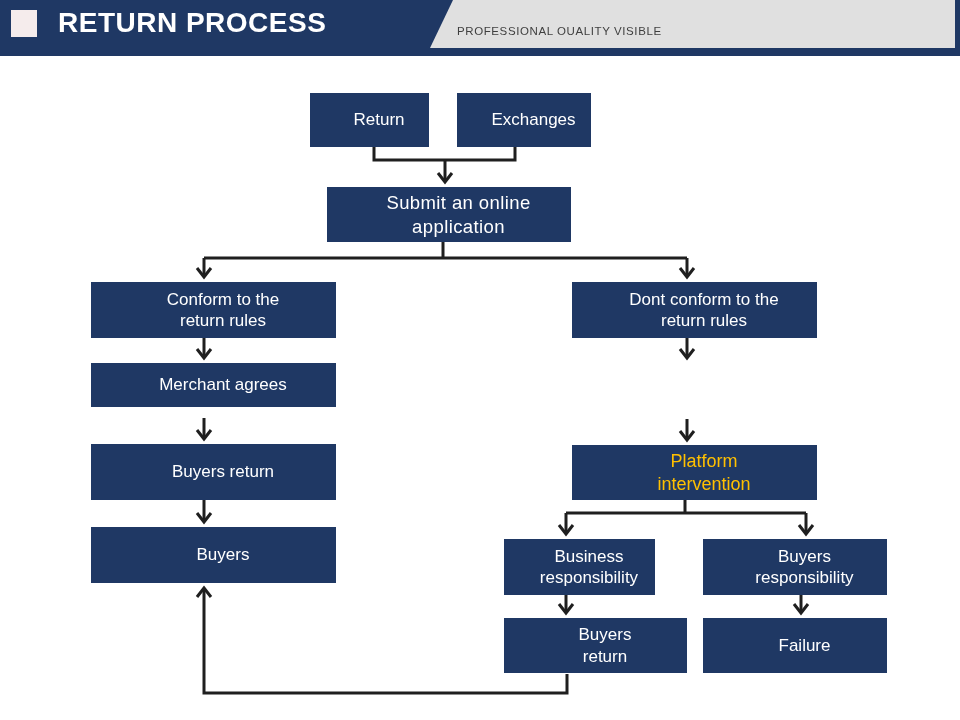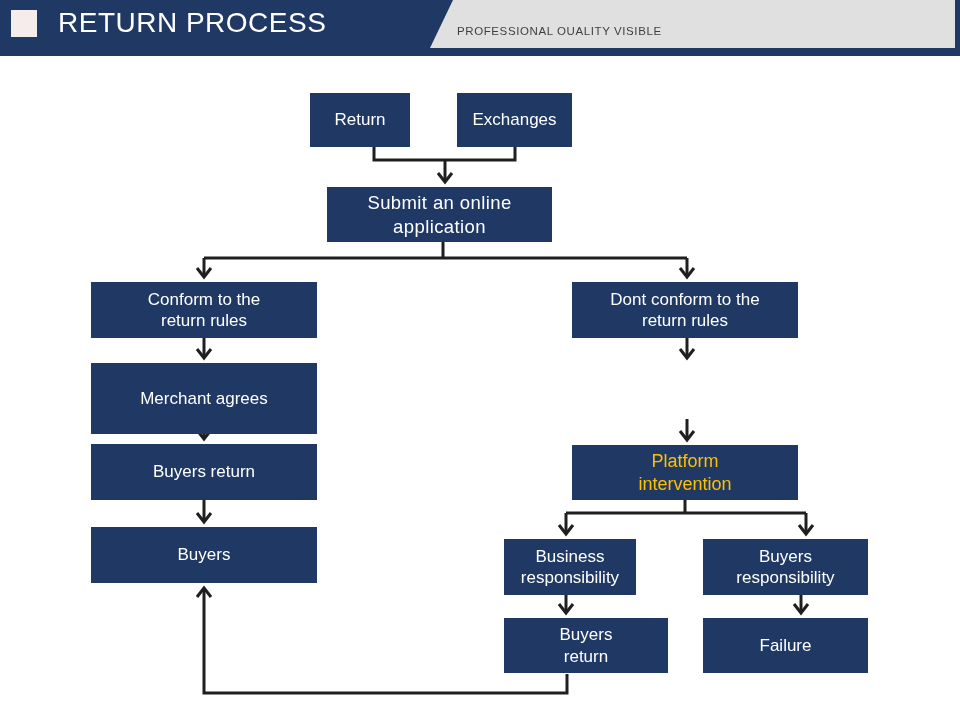--- a/index.html
+++ b/index.html
@@ -30,21 +30,21 @@
     position: absolute;
     left: 11px; top: 10px;
     width: 26px; height: 27px;
     background: #f5ecec;
   }
   .header-title {
     position: absolute;
     left: 58px; top: 7px;
     color: #ffffff;
     font-size: 28px;
-    font-weight: normal;
+    font-weight: bold;
     letter-spacing: 0.5px;
     white-space: nowrap;
   }
   .header-subtitle {
     position: absolute;
     left: 457px; top: 25px;
     color: #3f3f3f;
     font-size: 11.5px;
     letter-spacing: 0.6px;
     white-space: nowrap;
@@ -63,20 +63,21 @@
     position: absolute;
     background: #1f3864;
     color: #ffffff;
     display: flex;
     align-items: center;
     justify-content: center;
     text-align: center;
     white-space: pre-line;
     font-size: 17px;
     line-height: 1.25;
+    padding-left: 19px;
   }
   .node.big { font-size: 18.5px; letter-spacing: 0.4px; }
   .node.yellow { color: #ffc000; font-size: 18px; }
 </style>
 </head>
 <body>
 
 <div class="stage">
 
   <div class="header-bar"></div>
@@ -108,21 +109,21 @@
     <path d="M801,595 V613" marker-end="url(#arrowV)"></path>
     <path d="M567,674 V693 H204 V588" marker-end="url(#arrowV)"></path>
   </svg>
 
   <div class="node" style="left:310px; top:93px;  width:100px; height:54px;">Return</div>
   <div class="node big" style="left:327px; top:187px; width:225px; height:55px;">Submit an online
 application</div>
   <div class="node" style="left:457px; top:93px;  width:115px; height:54px;">Exchanges</div>
   <div class="node" style="left:91px;  top:282px; width:226px; height:56px;">Conform to the
 return rules</div>
-  <div class="node" style="left:91px;  top:363px; width:226px; height:71px;">Merchant agrees</div>
+  <div class="node" style="left:91px;  top:363px; width:226px; height:44px;">Merchant agrees</div>
   <div class="node" style="left:91px;  top:444px; width:226px; height:56px;">Buyers return</div>
   <div class="node" style="left:91px;  top:527px; width:226px; height:56px;">Buyers</div>
   <div class="node" style="left:572px; top:282px; width:226px; height:56px;">Dont conform to the
 return rules</div>
   <div class="node yellow" style="left:572px; top:445px; width:226px; height:55px;">Platform
 intervention</div>
   <div class="node" style="left:504px; top:539px; width:132px; height:56px;">Business
 responsibility</div>
   <div class="node" style="left:703px; top:539px; width:165px; height:56px;">Buyers
 responsibility</div>

